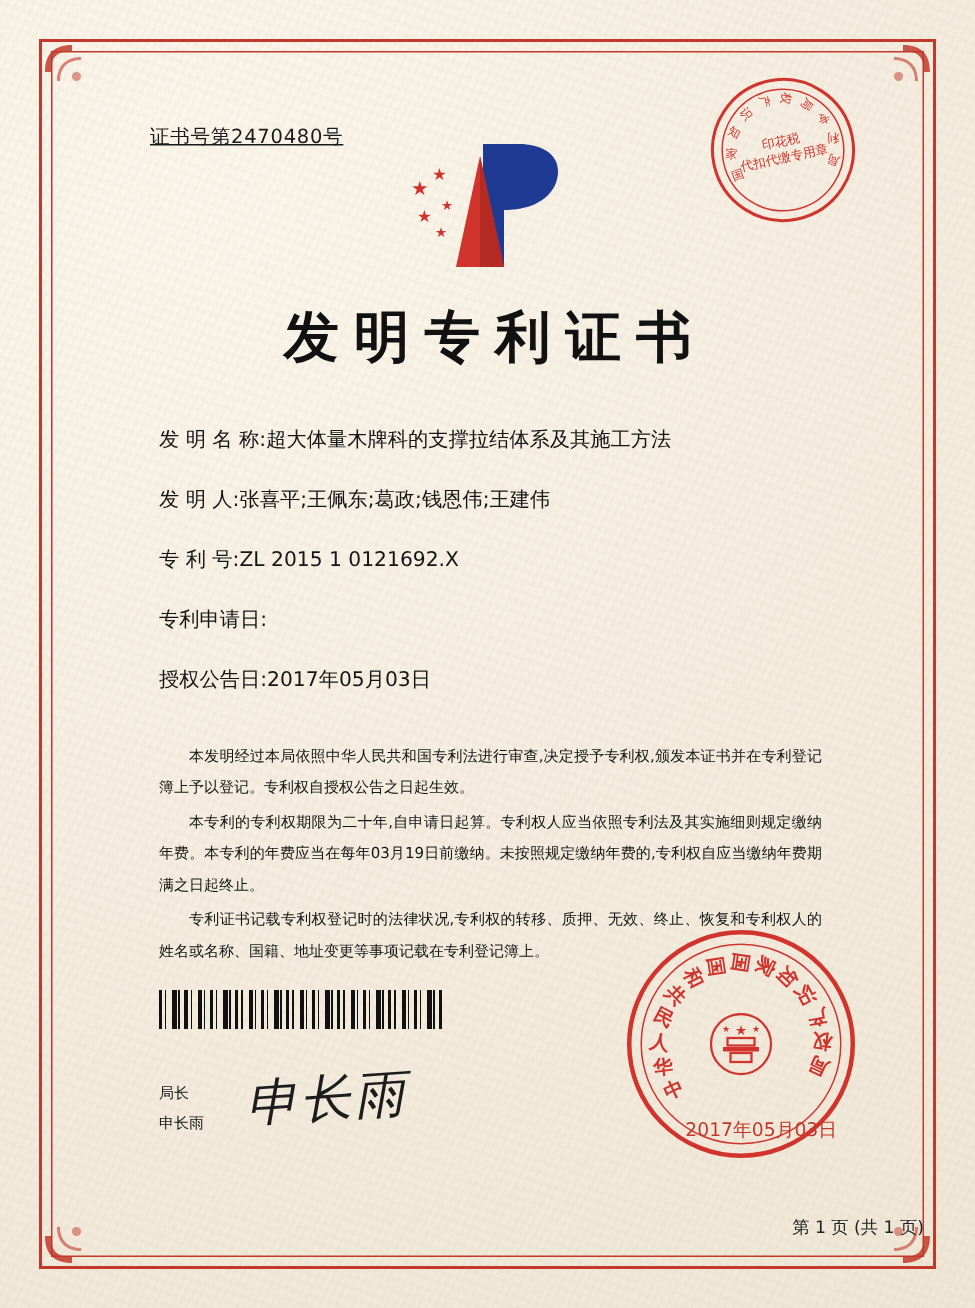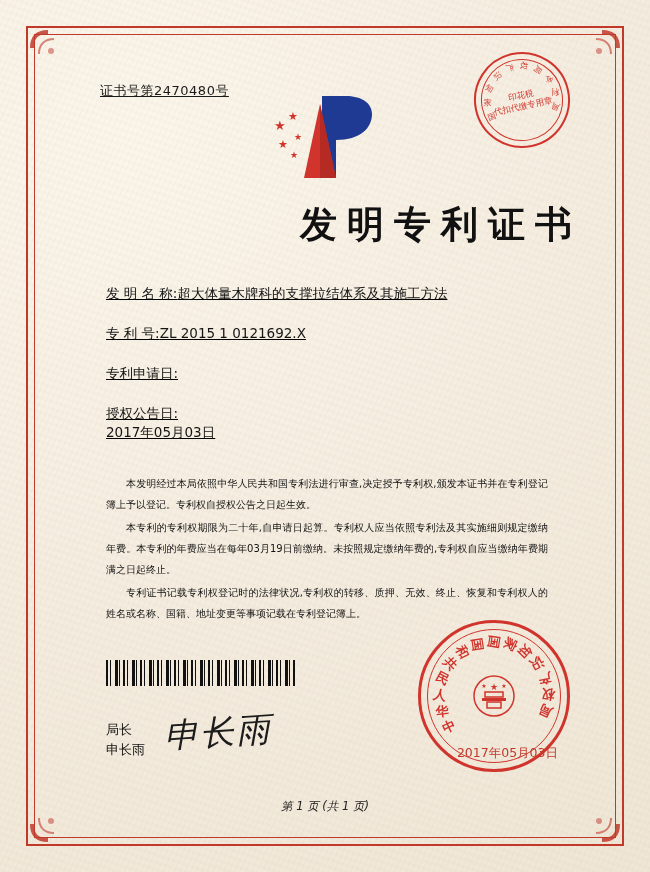--- a/index.html
+++ b/index.html
@@ -81,53 +81,52 @@
   
   .logo-wrap{
     position:relative;height:96px;margin-top:-10px;
   }
   .logo{
     position:absolute;left:50%;transform:translateX(-50%);
     top:0;width:130px;height:96px;
   }
 
   .main-title{
-    text-align:right;
+    text-align:center;
     font-family:"DejaVu Serif","Liberation Serif",serif;
     font-weight:bold;
     font-size:37px;
     letter-spacing:10px;
     color:#111;
     margin-top:14px;
     text-indent:10px;
   }
 
   .fields{
     margin-top:34px;
     padding-left:38px;
     padding-right:24px;
-    text-decoration:underline;
   }
   .field{
     display:flex;
     align-items:flex-start;
     font-size:13.5px;
     color:#141414;
     margin-bottom:21px;
     line-height:19px;
   }
   .field .lbl{
     white-space:pre;
     flex:0 0 auto;
   }
   .field .val{
     flex:1 1 auto;
     word-break:break-all;
   }
-  .field.compact{margin-bottom:31px;flex-direction:column;}
+  .field.compact{margin-bottom:31px;}
 
   .paragraphs{
     margin-top:24px;
     padding-left:38px;
     padding-right:34px;
     font-size:10px;
     line-height:21px;
     color:#141414;
     text-align:justify;
   }
@@ -140,21 +139,21 @@
     position:absolute;left:72px;bottom:152px;
     width:190px;height:26px;
     background:
       repeating-linear-gradient(90deg,
         #111 0 2px, transparent 2px 4px, #111 4px 5px, transparent 5px 9px,
         #111 9px 12px, transparent 12px 13px, #111 13px 14px, transparent 14px 17px);
   }
 
   .signature-block{
     position:absolute;left:72px;bottom:78px;
-    font-size:13px;color:#141414;line-height:20px;
+    font-size:10px;color:#141414;line-height:20px;
   }
   .sig-script{
     position:absolute;left:130px;bottom:82px;
     font-family:"DejaVu Serif","Liberation Serif",serif;
     font-size:34px;color:#1c1c1c;
     font-style:italic;
     transform:rotate(-4deg);
     letter-spacing:2px;
   }
 
@@ -176,23 +175,23 @@
   .big-seal .emblem{
     position:absolute;left:50%;top:50%;transform:translate(-50%,-50%);
     width:44px;height:44px;
   }
   .seal-date{
     position:absolute;right:58px;bottom:76px;
     font-size:12.5px;color:#c0392b;
   }
 
   .footer{
-    position:absolute;left:0;right:0;bottom:24px;
-    text-align:center;
-    font-size:11.5px;color:#222;font-style:italic;
+    position:absolute;left:0;right:0;bottom:12px;
+    text-align:right;
+    font-size:11.5px;color:#222;
   }
 
   
   .arc-char{
     position:absolute;left:50%;top:50%;
     font-size:8px;color:#d0342c;
     transform-origin:0 0;
   }
   .arc-char-big{
     position:absolute;left:50%;top:50%;
@@ -280,20 +279,24 @@
         </svg>
       </div>
     </div>
 
     <div class="main-title">发明专利证书</div>
 
     <div class="fields">
       <div class="field">
         <span class="lbl">发 明 名 称:</span>
         <span class="val">超大体量木牌科的支撑拉结体系及其施工方法</span>
+      </div>
+      <div class="field">
+        <span class="lbl">发 明 人:</span>
+        <span class="val">张喜平;王佩东;葛政;钱恩伟;王建伟</span>
       </div>
       <div class="field">
         <span class="lbl">专 利 号:</span>
         <span class="val">ZL 2015 1 0121692.X</span>
       </div>
       <div class="field">
         <span class="lbl">专利申请日:</span>
       </div>
       <div class="field compact">
         <span class="lbl">授权公告日:</span>

